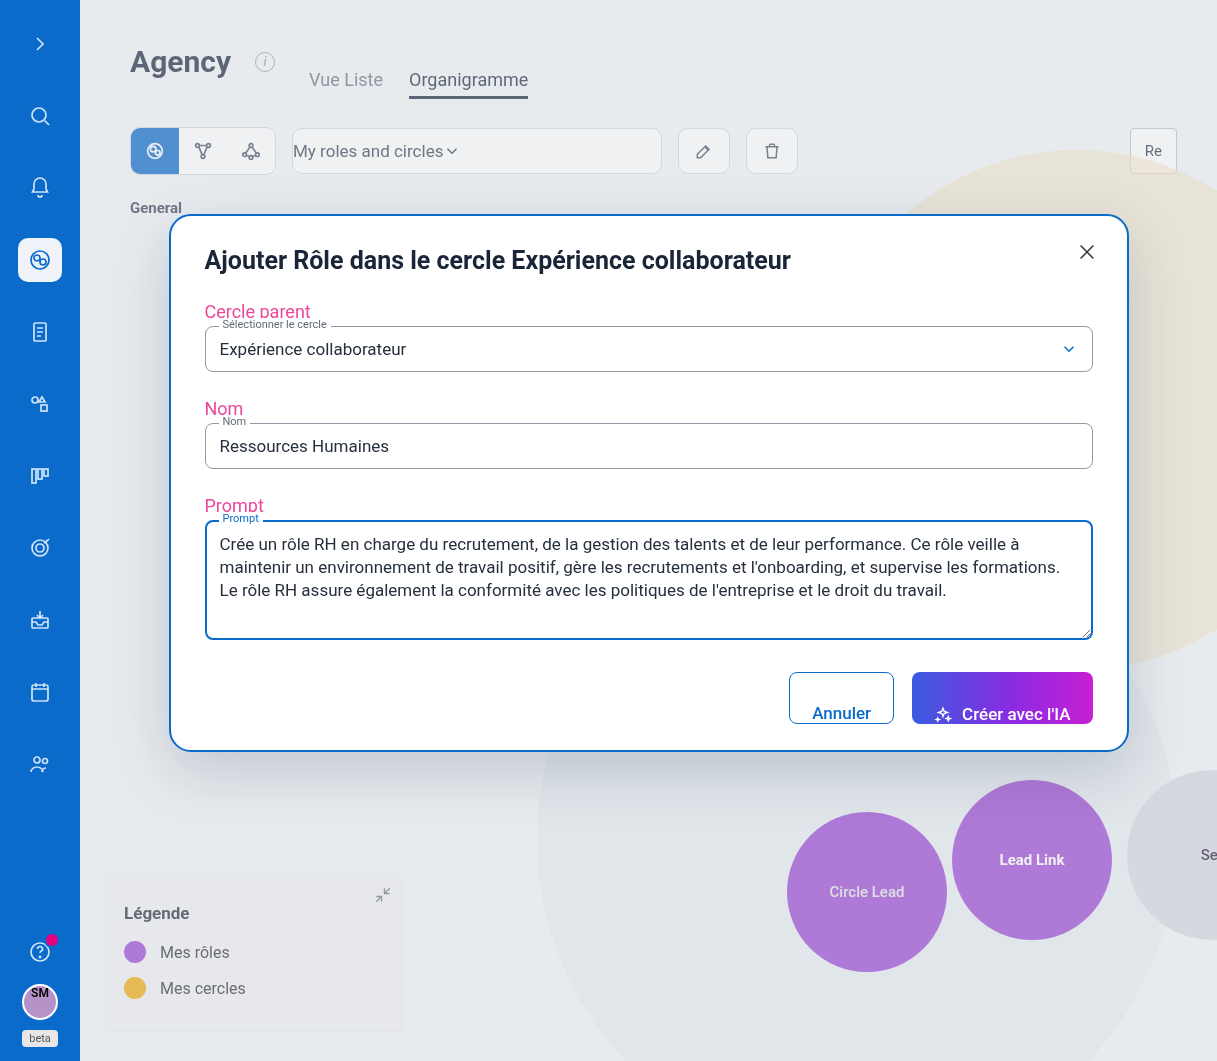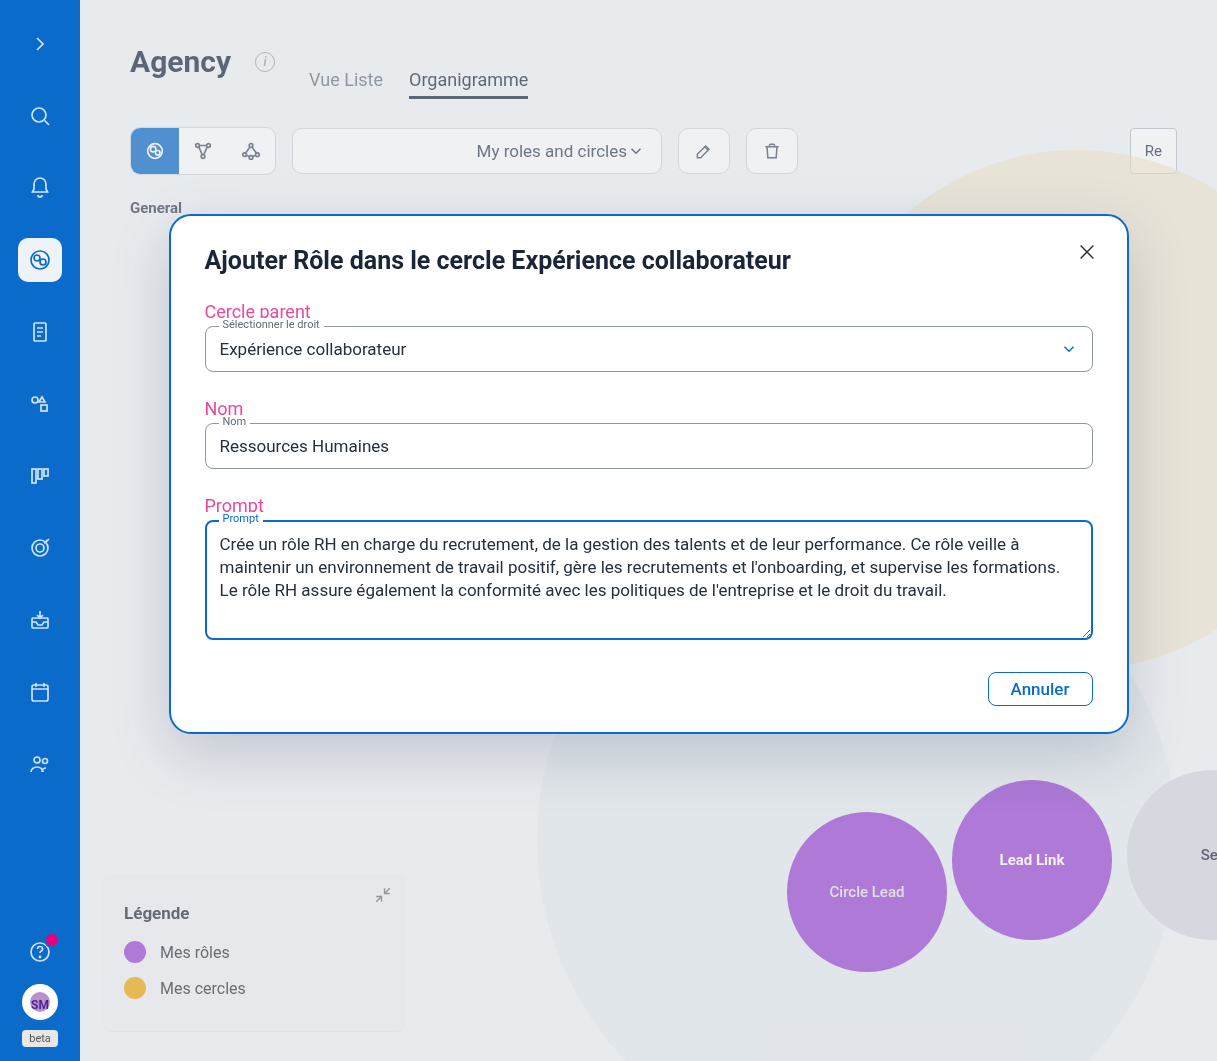--- a/index.html
+++ b/index.html
@@ -13,38 +13,38 @@
       align-items: center; padding: 22px 0 14px; gap: 28px; color: #cfe3f7;
       flex-shrink: 0;
     }
     .sidebar .sb-top { display: flex; flex-direction: column; align-items: center; gap: 28px; flex: 1; }
     .sb-item { width: 44px; height: 44px; display:flex; align-items:center; justify-content:center; border-radius:10px; cursor:pointer; }
     .sb-item.active { background:#eef3fa; color:#0b6bcb; }
     .sb-item svg { width:24px; height:24px; stroke:currentColor; fill:none; stroke-width:1.7; }
     .sb-bottom { display:flex; flex-direction:column; align-items:center; gap:10px; }
     .sb-help { position:relative; }
     .sb-help::after { content:""; position:absolute; top:2px; right:2px; width:12px; height:12px; background:#e6007e; border-radius:50%; border:2px solid #0b6bcb; }
-    .avatar { width:36px; height:36px; border-radius:50%; background:#b593c9; color:#4c1d95; display:flex; align-items:flex-end; justify-content:center; font-size:12px; font-weight:600; border:8px solid #ffffff;}
+    .avatar { width:36px; height:36px; border-radius:50%; background:#b593c9; color:#000000; display:flex; align-items:flex-start; justify-content:center; font-size:12px; font-weight:600; border:2px solid #ffffff;}
     .beta { background:#e7e7e7; color:#555; font-size:11px; padding:2px 7px; border-radius:4px; }
 
     
     .main { flex:1; position:relative; overflow:hidden; }
     .header { display:flex; align-items:center; gap:24px; padding:24px 40px 10px 50px; }
     .page-title { font-size:30px; font-weight:700; color:#1c2b3f; }
     .info-icon { width:20px; height:20px; border:1.5px solid #9aa2ac; border-radius:50%; display:flex; align-items:center; justify-content:center; color:#9aa2ac; font-size:12px; font-weight:600; font-style:italic; }
     .tabs { display:flex; gap:26px; margin-left:10px;margin-top:45px; }
     .tab { font-size:18px; color:#6b7785; padding-bottom:6px; cursor:pointer; }
     .tab.active { color:#1c2b3f; border-bottom:3px solid #1c2b3f; }
 
     .toolbar { display:flex; align-items:center; gap:16px; padding:18px 40px 0 50px; }
     .seg { display:flex; border:1px solid #d3d8df; border-radius:10px; overflow:hidden; background:#fff; }
     .seg-btn { width:48px; height:46px; display:flex; align-items:center; justify-content:center; cursor:pointer; color:#4a5668;}
     .seg-btn.active { background:#0b6bcb; color:#fff; }
     .seg-btn svg { width:22px; height:22px; stroke:currentColor; fill:none; stroke-width:1.8;}
-    .filter-select { flex:0 0 370px; height:46px; border:1px solid #d3d8df; border-radius:10px; background:#fff; display:flex; align-items:center; justify-content:flex-end; padding:0 16px; font-size:17px; color:#374556; cursor:pointer;}
+    .filter-select { flex:0 0 370px; height:46px; border:1px solid #d3d8df; border-radius:10px; background:#fff; display:flex; align-items:center; justify-content:flex-start; padding:0 0; font-size:17px; color:#374556; cursor:pointer;}
     .icon-btn { width:52px; height:46px; border:1px solid #d3d8df; border-radius:10px; background:#fff; display:flex; align-items:center; justify-content:center; cursor:pointer; color:#4a5668;}
     .icon-btn svg { width:20px; height:20px; stroke:currentColor; fill:none; stroke-width:1.8;}
     .right-btn { margin-left:auto; height:46px; border:1px solid #b8c0ca; border-radius:4px; background:#fff; padding:0 14px; display:flex; align-items:center; font-size:15px; color:#2b3748;}
 
     .section-label { padding:24px 50px 0; font-weight:700; color:#3b4555; font-size:15px; }
 
     
     .bg-orgs { position:absolute; inset:0; pointer-events:none; }
     .bg-circle-yellow { position:absolute; right:-120px; top:150px; width:520px; height:520px; background:#f4e0b8; border-radius:50%; opacity:.55;}
     .bg-circle-big { position:absolute; right:40px; top:520px; width:640px; height:640px; background:#eaeef2; border-radius:50%; }
@@ -79,21 +79,21 @@
       width:100%; border:1px solid #8f98a3; border-radius:8px; padding:12px 14px;
       font-size:17px; color:#26303d; outline:none; font-family:inherit;
     }
     .field-select { display:flex; justify-content:space-between; align-items:center; cursor:pointer; }
     .field-select .chev { color:#0b6bcb; }
     .field-textarea { min-height:120px; resize:both; line-height:1.35; }
     .field-outer.focus .field-input, .field-outer.focus .field-textarea { border:2px solid #0b6bcb; padding:11px 13px;}
     .field-outer.focus .float-label { color:#0b6bcb; }
 
     .modal-actions { display:flex; justify-content:flex-end; gap:18px; margin-top:28px; }
-    .btn { height:34px; border-radius:8px; padding:0 22px; font-size:17px; font-weight:500; cursor:pointer; display:flex; align-items:center; gap:10px;}
+    .btn { height:52px; border-radius:8px; padding:0 22px; font-size:17px; font-weight:500; cursor:pointer; display:flex; align-items:flex-end; gap:10px;}
     .btn-secondary { background:#fff; border:1.5px solid #0b6bcb; color:#0b6bcb; }
     .btn-primary { border:none; color:#fff; background:linear-gradient(90deg,#3b5ce0 0%, #8a2be2 55%, #c81fd3 100%); }
     .btn-primary svg { width:18px; height:18px; stroke:#fff; fill:none; stroke-width:1.8;}
     .chev-svg { width:18px; height:18px; stroke:currentColor; fill:none; stroke-width:2;}
   </style>
 </head>
 <body>
 
 <div class="app">
 
@@ -282,21 +282,21 @@
         <div class="modal-title">Ajouter Rôle dans le cercle Expérience collaborateur</div>
         <div class="modal-close">
           <svg viewBox="0 0 24 24">
               <path d="M5 5l14 14M19 5L5 19"></path>
             </svg>
         </div>
 
         <div class="field-block">
           <div class="field-label">Cercle parent</div>
           <div class="field-outer">
-            <span class="float-label">Sélectionner le droit</span>
+            <span class="float-label">Sélectionner le cercle</span>
             <div class="field-input field-select">
               <span>Expérience collaborateur</span>
               <svg class="chev-svg chev" viewBox="0 0 24 24">
                   <path d="M6 9l6 6 6-6"></path>
                 </svg>
             </div>
           </div>
         </div>
 
         <div class="field-block">
@@ -312,18 +312,24 @@
           <div class="field-outer focus">
             <span class="float-label">Prompt</span>
             <textarea class="field-textarea" style="">Crée un rôle RH en charge du recrutement, de la gestion des talents et de leur performance. Ce rôle veille à maintenir un environnement de travail positif, gère les recrutements et l'onboarding, et supervise les formations. Le rôle RH assure également la conformité avec les politiques de l'entreprise et le droit du travail.</textarea>
           </div>
         </div>
 
         <div class="modal-actions">
           <button class="btn btn-secondary">
               <span>Annuler</span>
             </button>
+          <button class="btn btn-primary">
+            <svg viewBox="0 0 24 24">
+                <path d="M12 3l1.5 4L18 8.5l-4.5 1.5L12 14l-1.5-4L6 8.5 10.5 7zM19 14l.8 2 2 .8-2 .8-.8 2-.8-2-2-.8 2-.8zM5 16l.6 1.5L7 18l-1.4.5L5 20l-.6-1.5L3 18l1.4-.5z"></path>
+              </svg>
+            <span>Créer avec l'IA</span>
+          </button>
         </div>
       </div>
     </div>
 
   </main>
 </div>
 
 </body></html>

